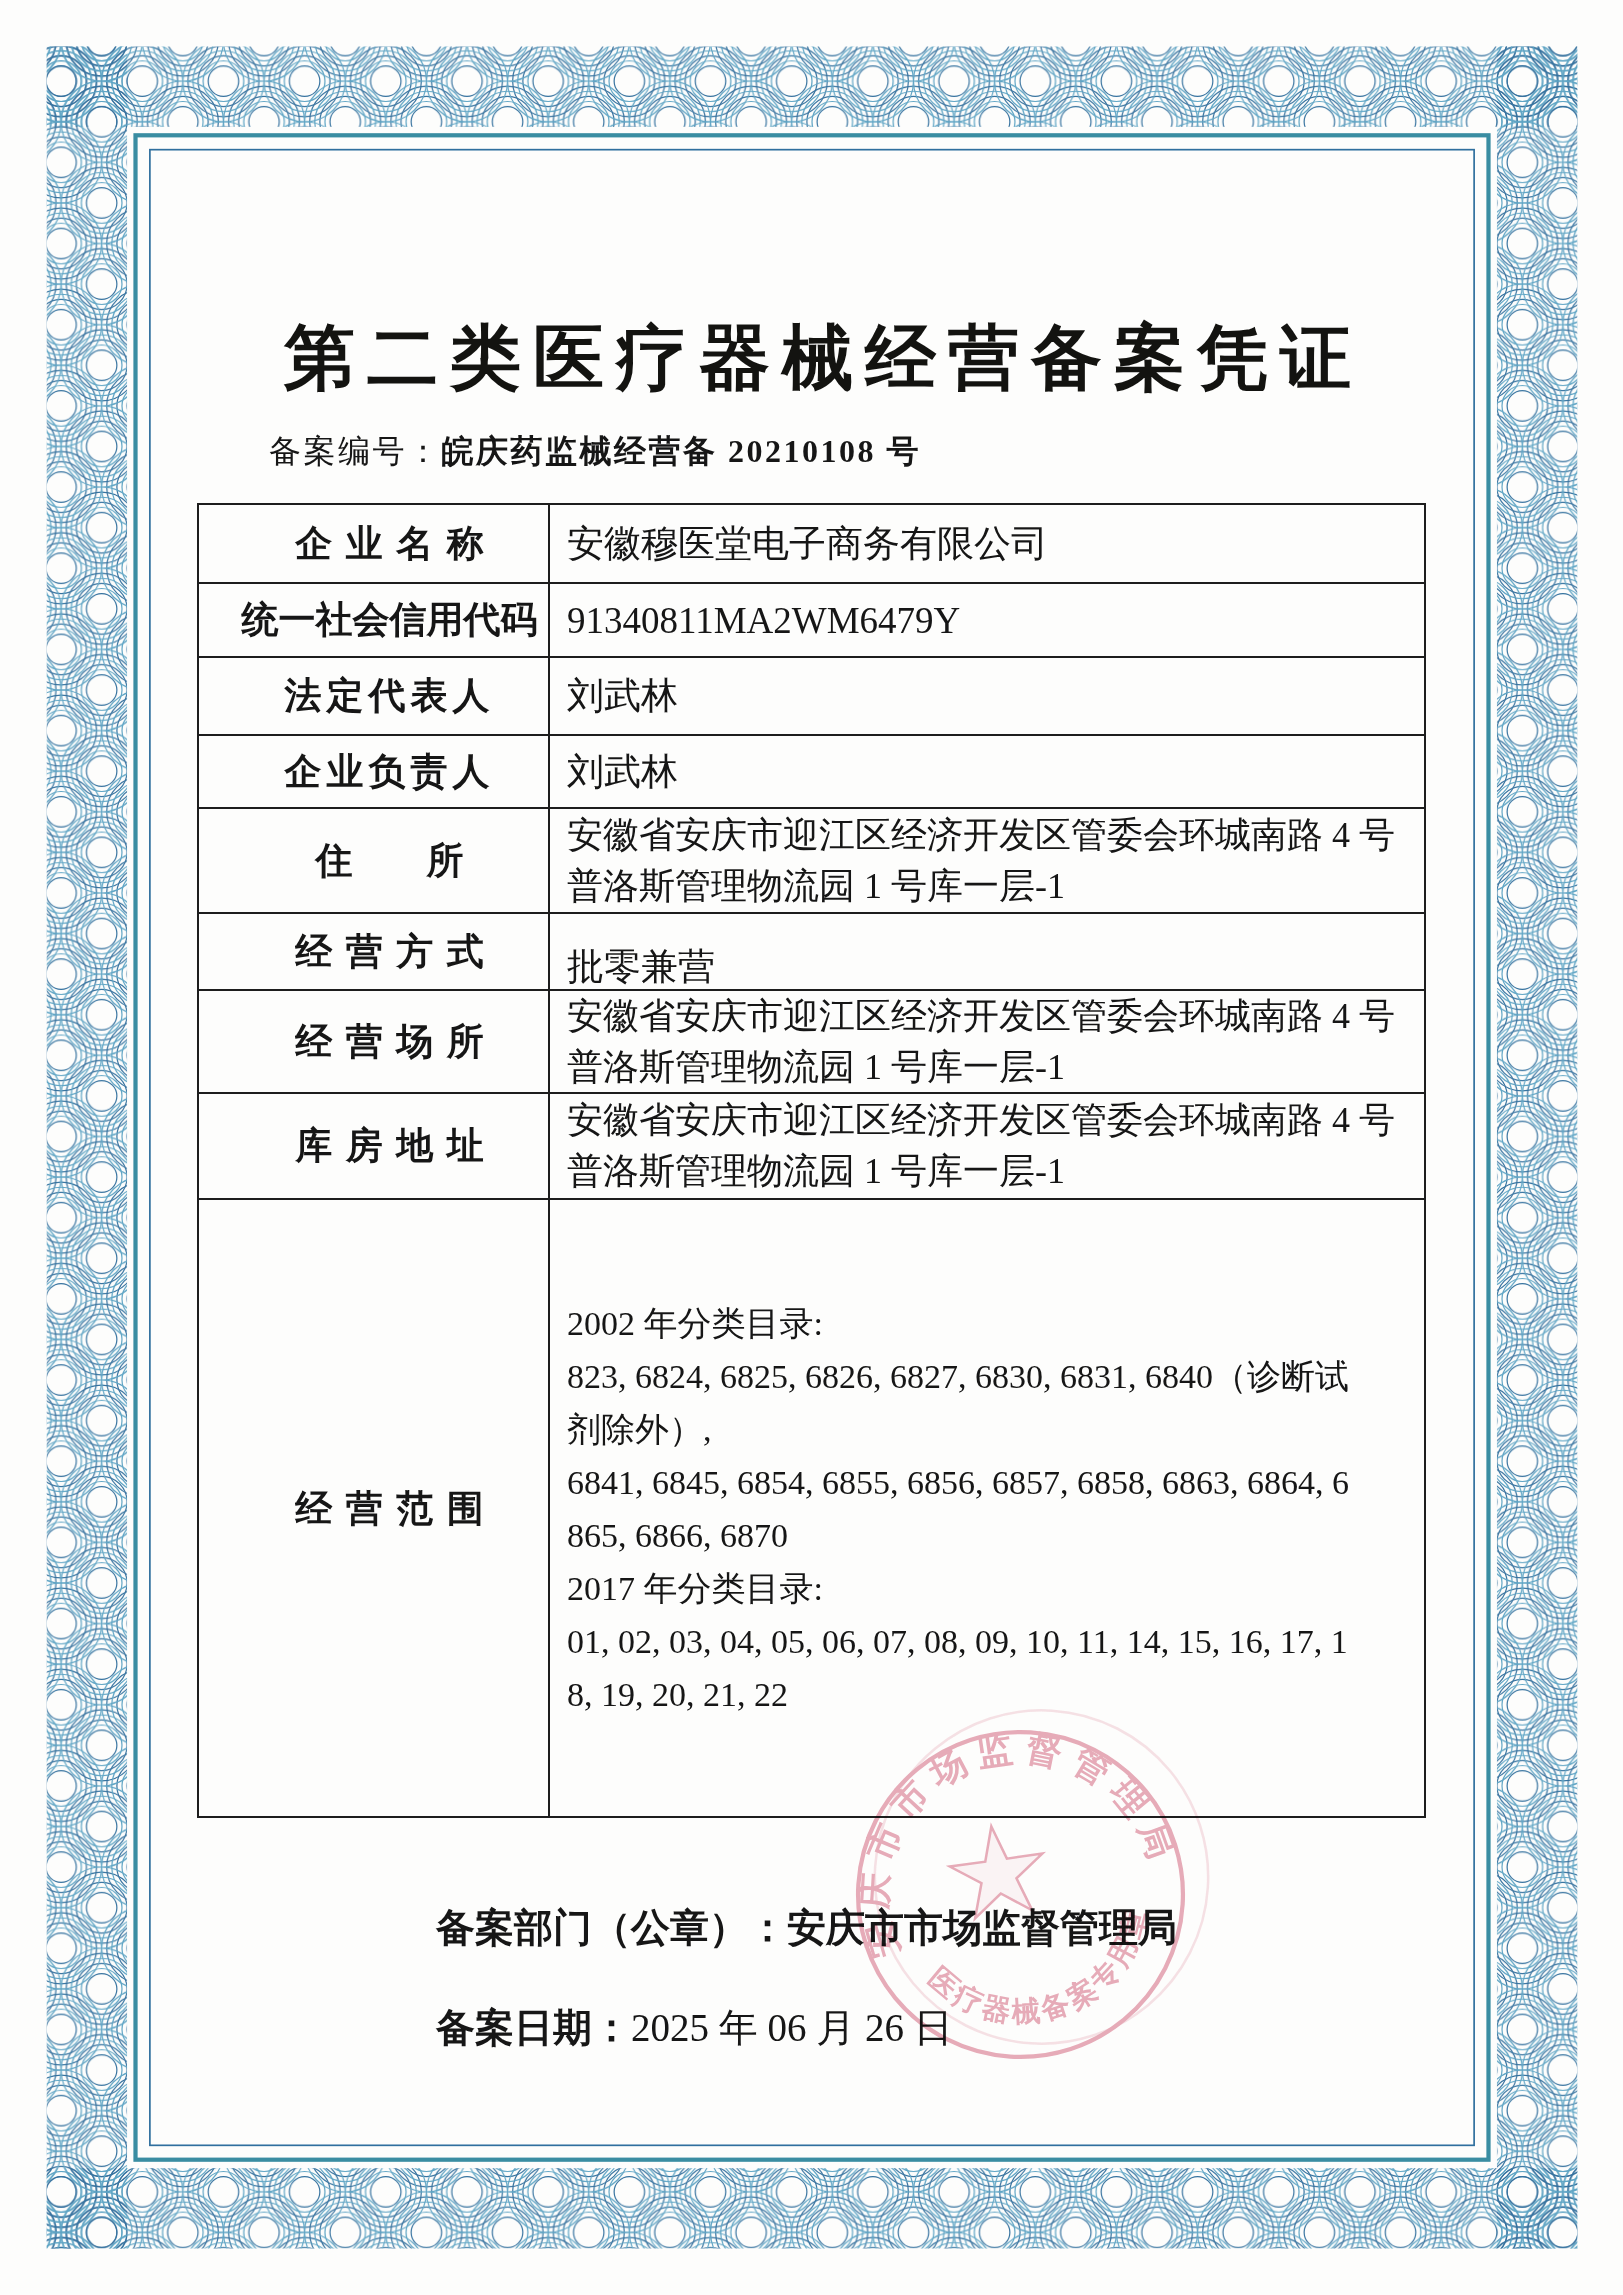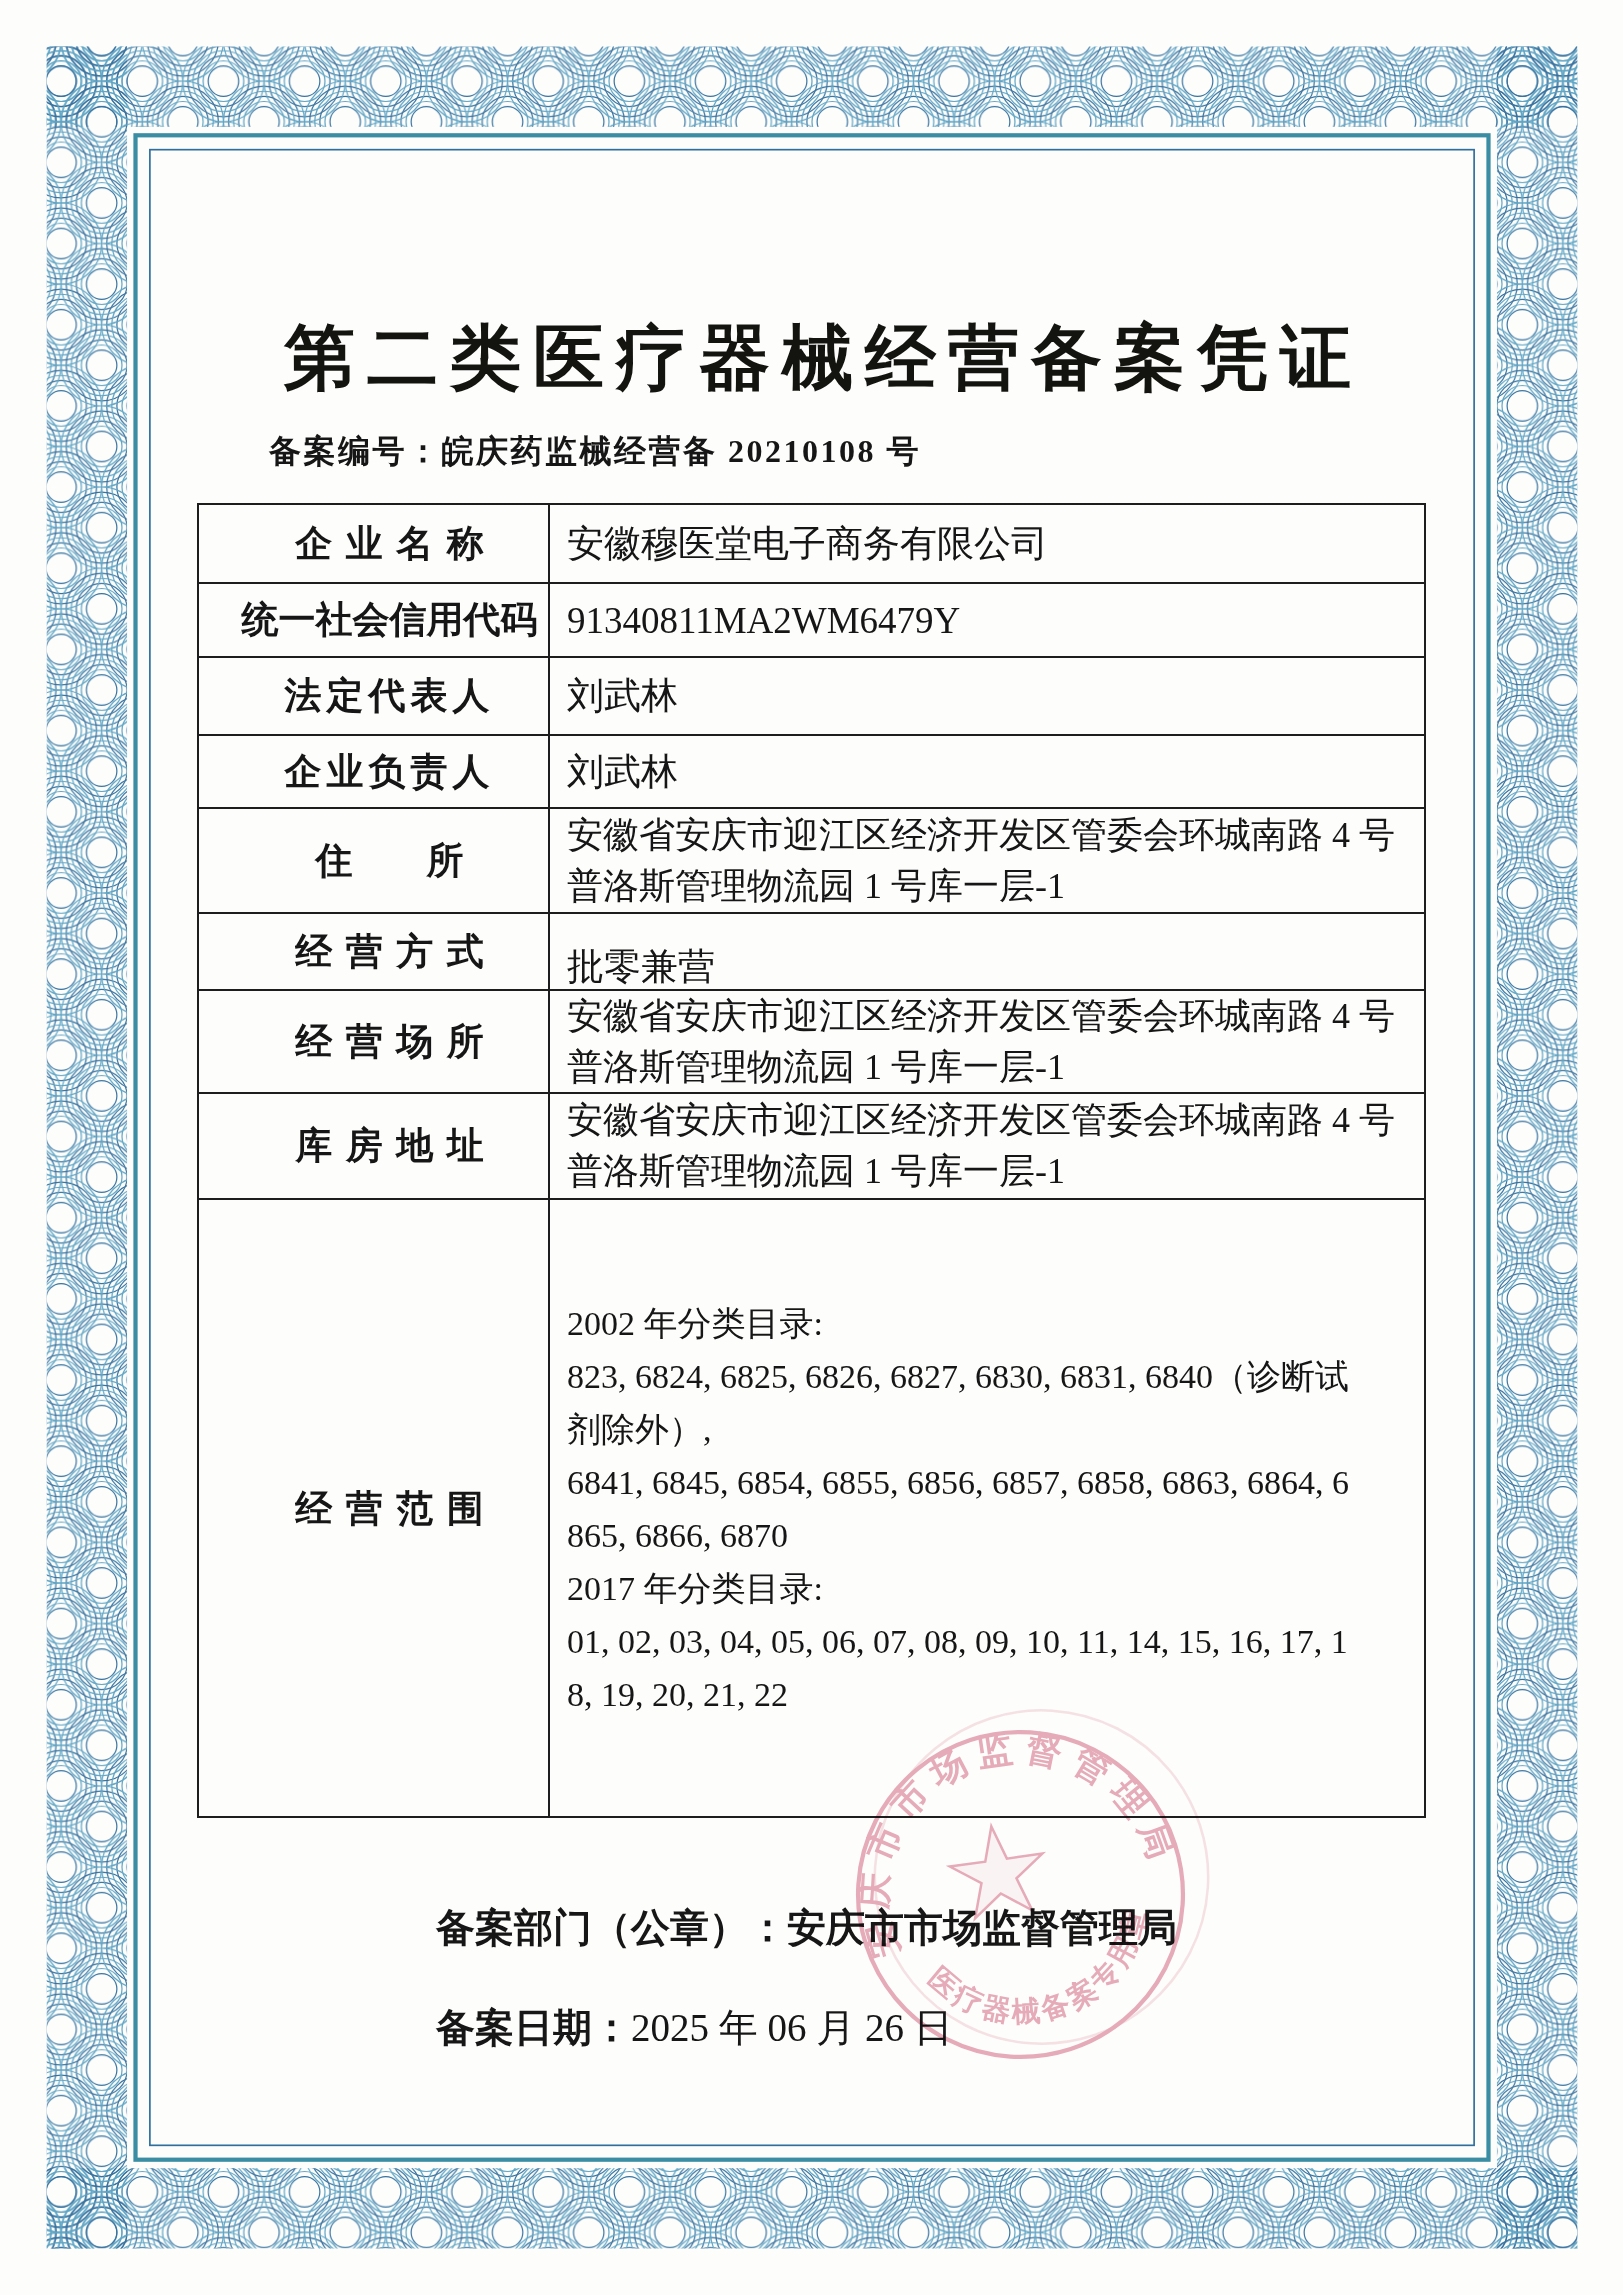--- a/index.html
+++ b/index.html
@@ -3,21 +3,21 @@
 <meta charset="utf-8">
 <style>
   html,body{margin:0;padding:0;background:#ffffff;}
   .page{position:relative;width:1624px;height:2295px;background:#fdfdfc;overflow:hidden;
         font-family:"Liberation Serif", serif;color:#161616;}
   .frame-svg{position:absolute;left:0;top:0;}
   .title{position:absolute;left:0;top:311px;width:1624px;text-align:center;
          font-size:71px;font-weight:bold;letter-spacing:12px;padding-left:23px;box-sizing:border-box;
          color:#131310;}
   .filing-line{position:absolute;left:269px;top:430px;font-size:32px;letter-spacing:2.5px;white-space:nowrap;}
-  .filing-line .lab{font-weight:bold;margin-top:11px;}
+  .filing-line .lab{font-weight:normal;margin-top:11px;}
   .filing-line .val{font-weight:bold;margin-top:36px;}
   .cert-table{position:absolute;left:197px;top:503px;width:1229px;height:1315px;
               border:2.5px solid #1d1d1d;box-sizing:border-box;}
   .hline{position:absolute;left:0;width:100%;height:1.7px;background:#1d1d1d;}
   .vline{position:absolute;top:0;left:349px;width:1.7px;height:100%;background:#1d1d1d;}
   .cell-label{position:absolute;left:0;width:349px;display:flex;align-items:center;justify-content:center;
               font-weight:bold;font-size:37px;text-align:center;margin-left:16px;}
   .cell-label.ls4{letter-spacing:13.5px;padding-left:13.5px;box-sizing:border-box;}
   .cell-value{position:absolute;left:351px;right:0;display:flex;flex-direction:column;justify-content:center;
               padding-left:17px;box-sizing:border-box;font-size:37px;}

